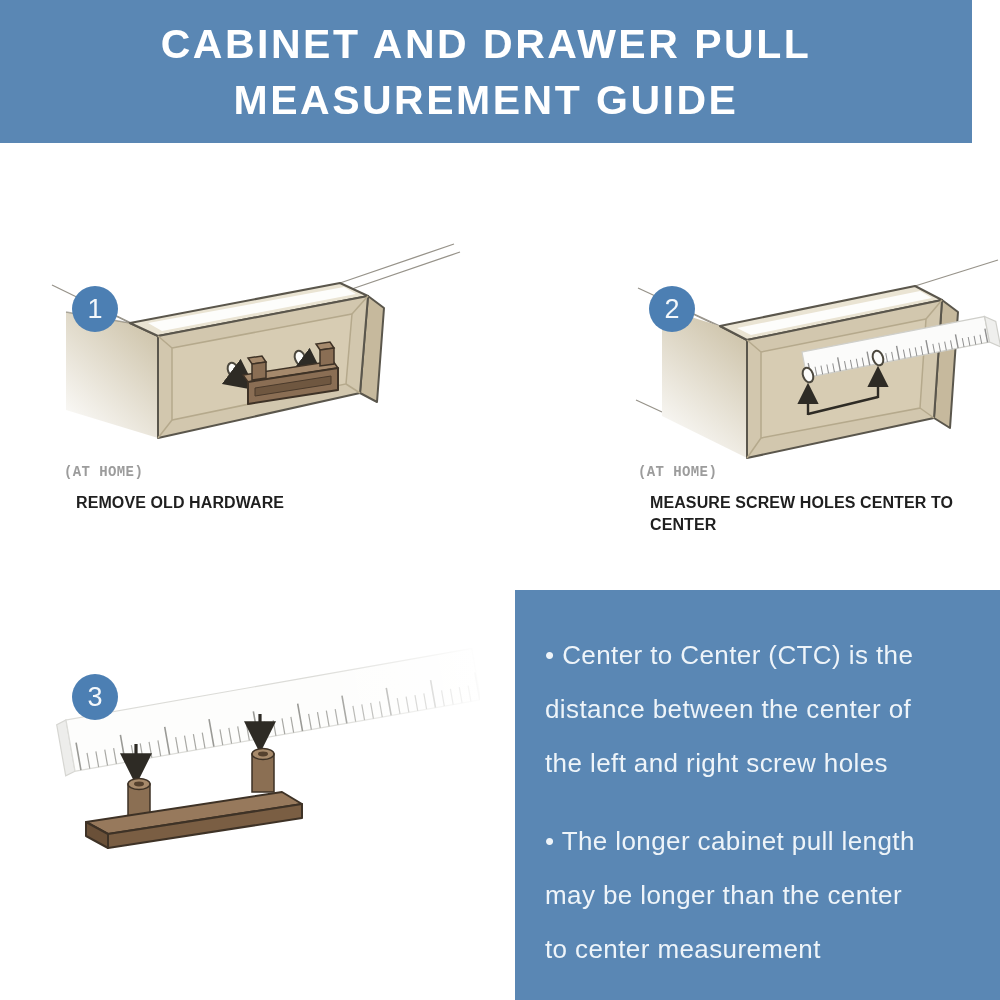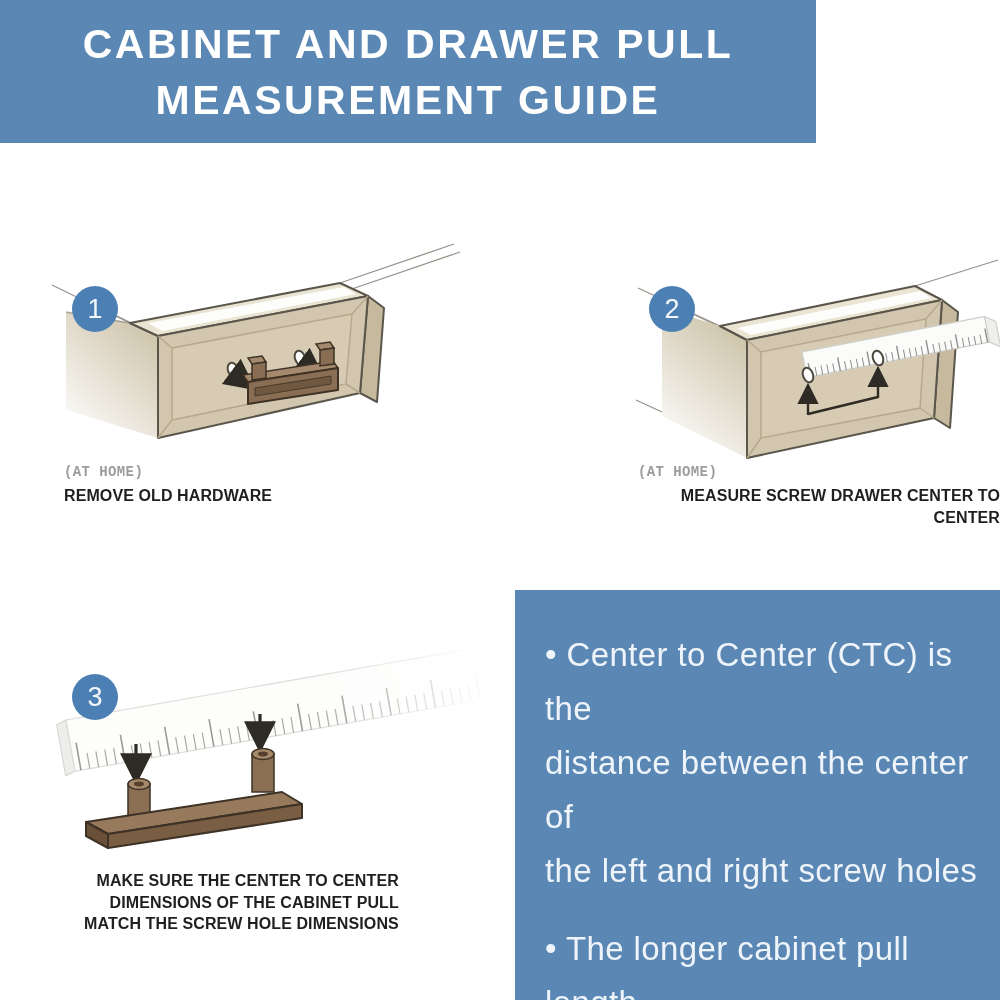--- a/index.html
+++ b/index.html
@@ -2,51 +2,51 @@
 <html><head>
 <meta charset="utf-8">
 <style>
   html,body{margin:0;padding:0;background:#ffffff;}
   .canvas{
     position:relative;width:1000px;height:1000px;background:#ffffff;overflow:hidden;
     font-family:"Liberation Sans","DejaVu Sans",sans-serif;
   }
   
   .banner{
-    position:absolute;left:0;top:0;width:816px;height:143px;
+    position:absolute;left:0;top:0;width:972px;height:143px;
     background:#5a87b4;display:flex;align-items:center;justify-content:center;
   }
   .banner h1{
     margin:0;color:#ffffff;font-size:41px;font-weight:700;
     letter-spacing:2.5px;line-height:56px;text-align:center;white-space:pre-line;
   }
   
   .fig{position:absolute;}
   .fig svg{display:block;}
   .badge{
     position:absolute;width:46px;height:46px;border-radius:50%;
     background:#4c7fb3;color:#f4f8fb;display:flex;align-items:center;justify-content:center;
     font-size:27px;font-weight:400;
   }
   .caption{position:absolute;}
   .ctx{
     color:#9c9c9c;font-weight:700;font-size:14px;letter-spacing:.4px;margin:0 0 5px 0;font-family:Liberation Mono, monospace;
   }
   .cap{
-    color:#1f1f1f;font-weight:700;font-size:16px;letter-spacing:.1px;margin:0;
-    white-space:pre-line;line-height:21.5px;text-align:right;
+    color:#1f1f1f;font-weight:700;font-size:16px;letter-spacing:.1px;margin:12px;
+    white-space:pre-line;line-height:21.5px;
   }
   
   .info{
     position:absolute;left:515px;top:590px;width:485px;height:410px;
     background:#5a87b4;color:#eef4f9;box-sizing:border-box;
     padding:38px 8px 0 30px;
   }
   .info p{
-    margin:0;font-size:33px;font-weight:400;letter-spacing:.4px;
+    margin:0;font-size:26px;font-weight:400;letter-spacing:.4px;
     line-height:54px;white-space:pre-line;
   }
   .info p + p{margin-top:24px;}
 </style>
 </head>
 <body>
 
 <div class="canvas">
 
   <div class="banner">
@@ -169,21 +169,21 @@
         <line x1="176" y1="175" x2="176" y2="150" marker-end="url(#ah2)"></line>
         <line x1="246" y1="158" x2="246" y2="133" marker-end="url(#ah2)"></line>
       </g>
     </svg>
   </div>
   <div class="badge" style="left:649px;top:286px;">
     <span>2</span>
   </div>
   <div class="caption" style="left:638px;top:464px;">
     <p class="ctx">(AT HOME)</p>
-    <p class="cap">MEASURE SCREW DRAWER CENTER TO CENTER</p>
+    <p class="cap">MEASURE SCREW HOLES CENTER TO CENTER</p>
   </div>
 
   <div class="fig" style="left:50px;top:632px;">
     <svg width="430" height="250" viewBox="0 0 430 250">
       <defs>
         <linearGradient id="fadeR" gradientUnits="userSpaceOnUse" x1="250" y1="0" x2="420" y2="0">
           <stop offset="0" stop-color="#ffffff" stop-opacity="0"></stop>
           <stop offset="1" stop-color="#ffffff" stop-opacity="1"></stop>
         </linearGradient>
         <marker id="ah3" markerWidth="10" markerHeight="10" refX="6.5" refY="5" orient="auto">
@@ -213,25 +213,20 @@
         <ellipse cx="89" cy="152" rx="11" ry="5.5" fill="#a78a6b" stroke="#3e3226" stroke-width="1.5"></ellipse>
         <ellipse cx="89" cy="152" rx="5" ry="2.4" fill="#55412e"></ellipse>
         <ellipse cx="213" cy="122" rx="11" ry="5.5" fill="#a78a6b" stroke="#3e3226" stroke-width="1.5"></ellipse>
         <ellipse cx="213" cy="122" rx="5" ry="2.4" fill="#55412e"></ellipse>
       </g>
     </svg>
   </div>
   <div class="badge" style="left:72px;top:674px;">
     <span>3</span>
   </div>
-  <div class="caption" style="left:84px;top:870px;">
-    <p class="cap">MAKE SURE THE CENTER TO CENTER
-DIMENSIONS OF THE CABINET PULL
-MATCH THE SCREW HOLE DIMENSIONS</p>
-  </div>
 
   <div class="info">
     <p>• Center to Center (CTC) is the
 distance between the center of
 the left and right screw holes</p>
     <p>• The longer cabinet pull length
 may be longer than the center
 to center measurement</p>
   </div>
 

